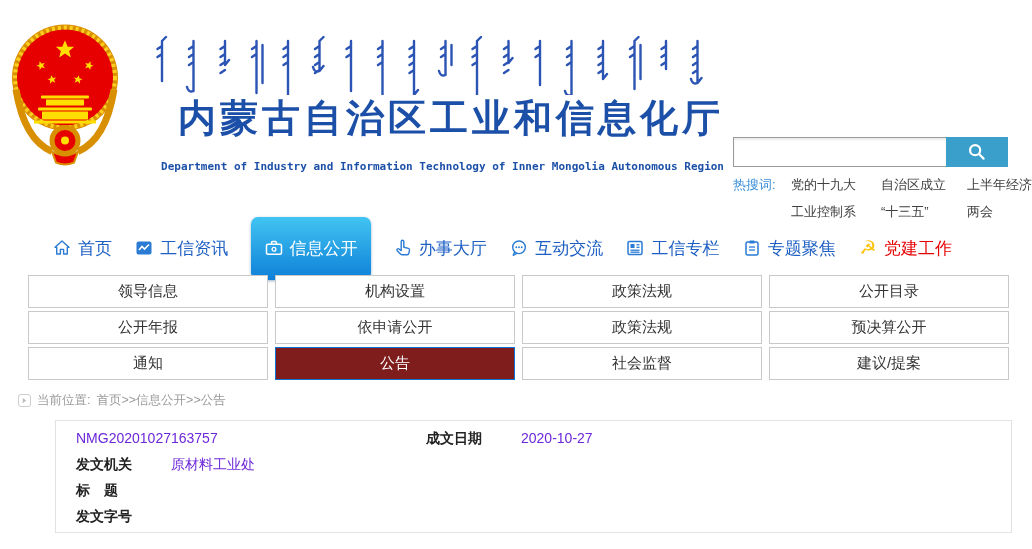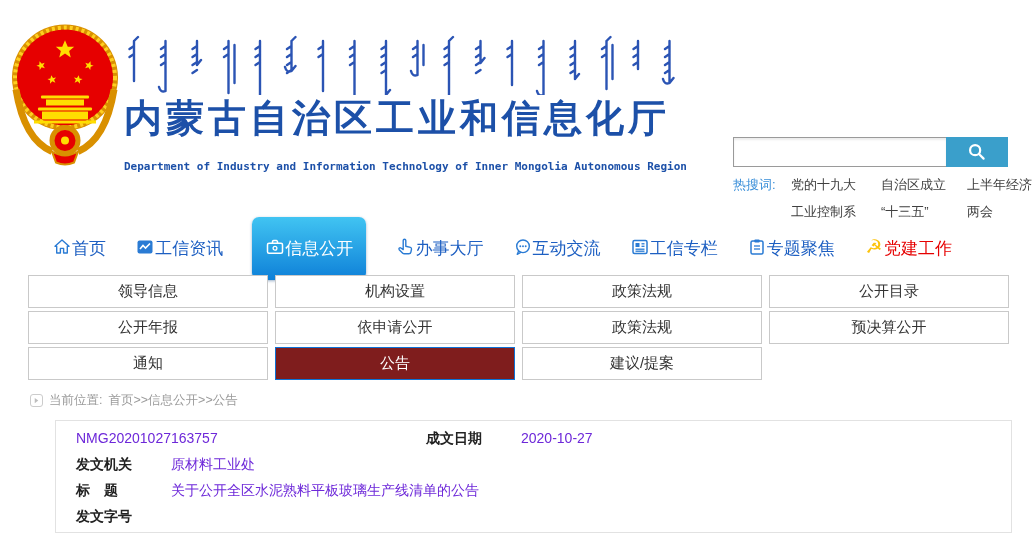--- a/index.html
+++ b/index.html
@@ -5,21 +5,21 @@
   * { margin:0; padding:0; box-sizing:border-box; }
   html,body { background:#fff; }
   body {
     width:1032px; height:549px; position:relative; overflow:hidden;
     font-family:"Liberation Sans", sans-serif; color:#333;
   }
   a { text-decoration:none; }
 
   
   .emblem { position:absolute; left:8px; top:13px; width:114px; height:153px; }
-  .brand  { position:absolute; left:124px; top:33px; width:572px; }
+  .brand  { position:absolute; left:152px; top:33px; width:572px;text-align:right; }
   .mongolian-band { display:block; width:566px; height:62px; }
   .site-title {
     font-size:38px; font-weight:bold; color:#1c50a8; letter-spacing:4px;
     line-height:44px; white-space:nowrap; margin-top:1px;
   }
   .site-sub {
     font-family:"DejaVu Sans Mono", monospace; font-size:11px; font-weight:bold;
     color:#1c50a8; margin-top:20px; white-space:nowrap; letter-spacing:0px;
   }
 
@@ -42,21 +42,21 @@
   }
   .hot-grid a { color:#404040; }
 
   
   .nav {
     position:absolute; top:225px; left:0; width:1032px; height:46px;
     display:flex; align-items:center; justify-content:space-between;
     padding:0 80px 0 52px;
   }
   .nav-item {
-    display:flex; align-items:flex-start; color:#1d5fc2; font-size:17px;
+    display:flex; align-items:center; gap:6px; color:#1d5fc2; font-size:17px;
     cursor:pointer; white-space:nowrap;
   }
   .nav-item .nicon { width:20px; height:20px; display:inline-flex; flex:none; }
   .nav-item.active {
     background:linear-gradient(#41c4f2,#0e80d8); color:#fff;
     padding:20px 13px; border-radius:7px; box-shadow:0 1px 3px rgba(0,60,120,.4);
   }
   .nav-item.red { color:#e60000; }
   .party-glyph { color:#fcc30c; font-size:19px; line-height:20px; width:20px; text-align:center; }
 
@@ -67,21 +67,21 @@
   }
   .submenu-cell {
     border:1px solid #c9c9c9; height:33px; display:flex; align-items:center;
     justify-content:center; font-size:15px; color:#333; background:#fff; cursor:pointer;
   }
   .submenu-cell.active { background:#7f1d1d; border-color:#0d72d6; color:#fff; }
 
   
   .breadcrumb {
     position:absolute; top:392px; left:18px; display:flex; align-items:center;
-    gap:6px; color:#9a9a9a; font-size:12.5px;margin-left:12px;
+    gap:6px; color:#9a9a9a; font-size:12.5px;
   }
   .crumb-icon {
     width:13px; height:13px; border:1px solid #ccc; border-radius:3px; flex:none;
     display:flex; align-items:center; justify-content:center;
   }
 
   
   .doc {
     position:absolute; top:420px; left:55px; width:957px;
     border:1px solid #e2e2e2; padding:4px 0 3px; background:#fff;
@@ -226,20 +226,21 @@
   <div class="submenu-cell">领导信息</div>
   <div class="submenu-cell">机构设置</div>
   <div class="submenu-cell">政策法规</div>
   <div class="submenu-cell">公开目录</div>
   <div class="submenu-cell">公开年报</div>
   <div class="submenu-cell">依申请公开</div>
   <div class="submenu-cell">政策法规</div>
   <div class="submenu-cell">预决算公开</div>
   <div class="submenu-cell">通知</div>
   <div class="submenu-cell active">公告</div>
+  <div class="submenu-cell">社会监督</div>
   <div class="submenu-cell">建议/提案</div>
 </div>
 
 <div class="breadcrumb">
   <span class="crumb-icon">
     <svg width="7" height="7" viewBox="0 0 8 8">
         <path d="M2 1 L6 4 L2 7 Z" fill="#bdbdbd"></path>
       </svg>
   </span>
   <span>当前位置:</span>
@@ -251,19 +252,18 @@
     <span class="doc-value w350">NMG20201027163757</span>
     <span class="doc-label">成文日期</span>
     <span class="doc-value">2020-10-27</span>
   </div>
   <div class="doc-row">
     <span class="doc-label">发文机关</span>
     <span class="doc-value">原材料工业处</span>
   </div>
   <div class="doc-row">
     <span class="doc-label">标　题</span>
-    <span class="doc-value">关于公开全区水泥熟料平板玻璃生产线清单的公告</span>
   </div>
   <div class="doc-row">
     <span class="doc-label">发文字号</span>
     <span class="doc-value"></span>
   </div>
 </div>
 
 </body></html>

